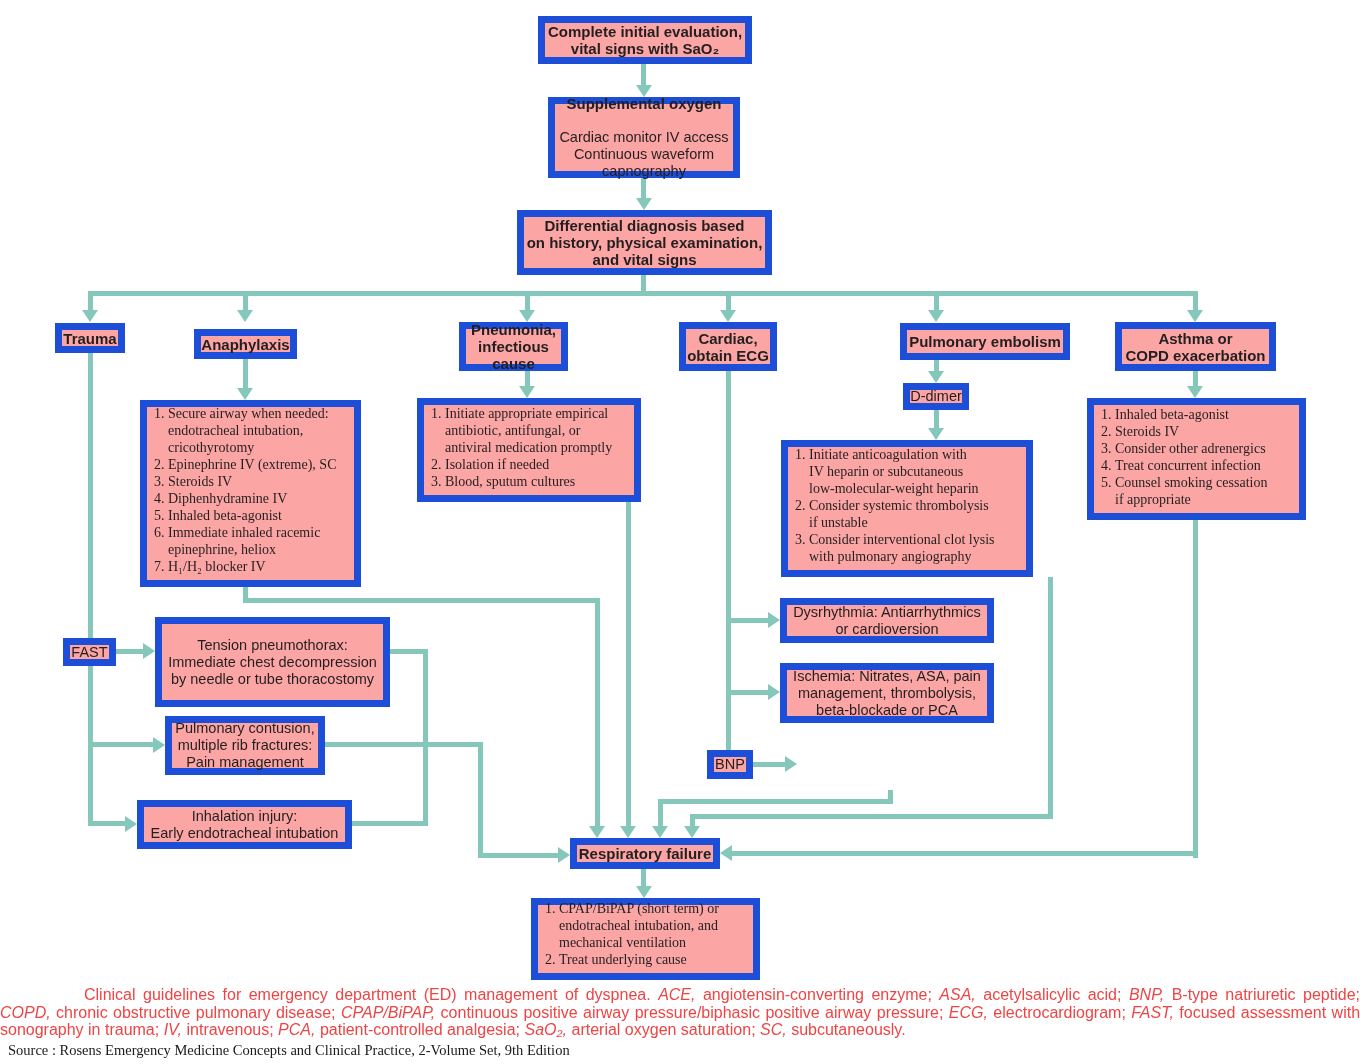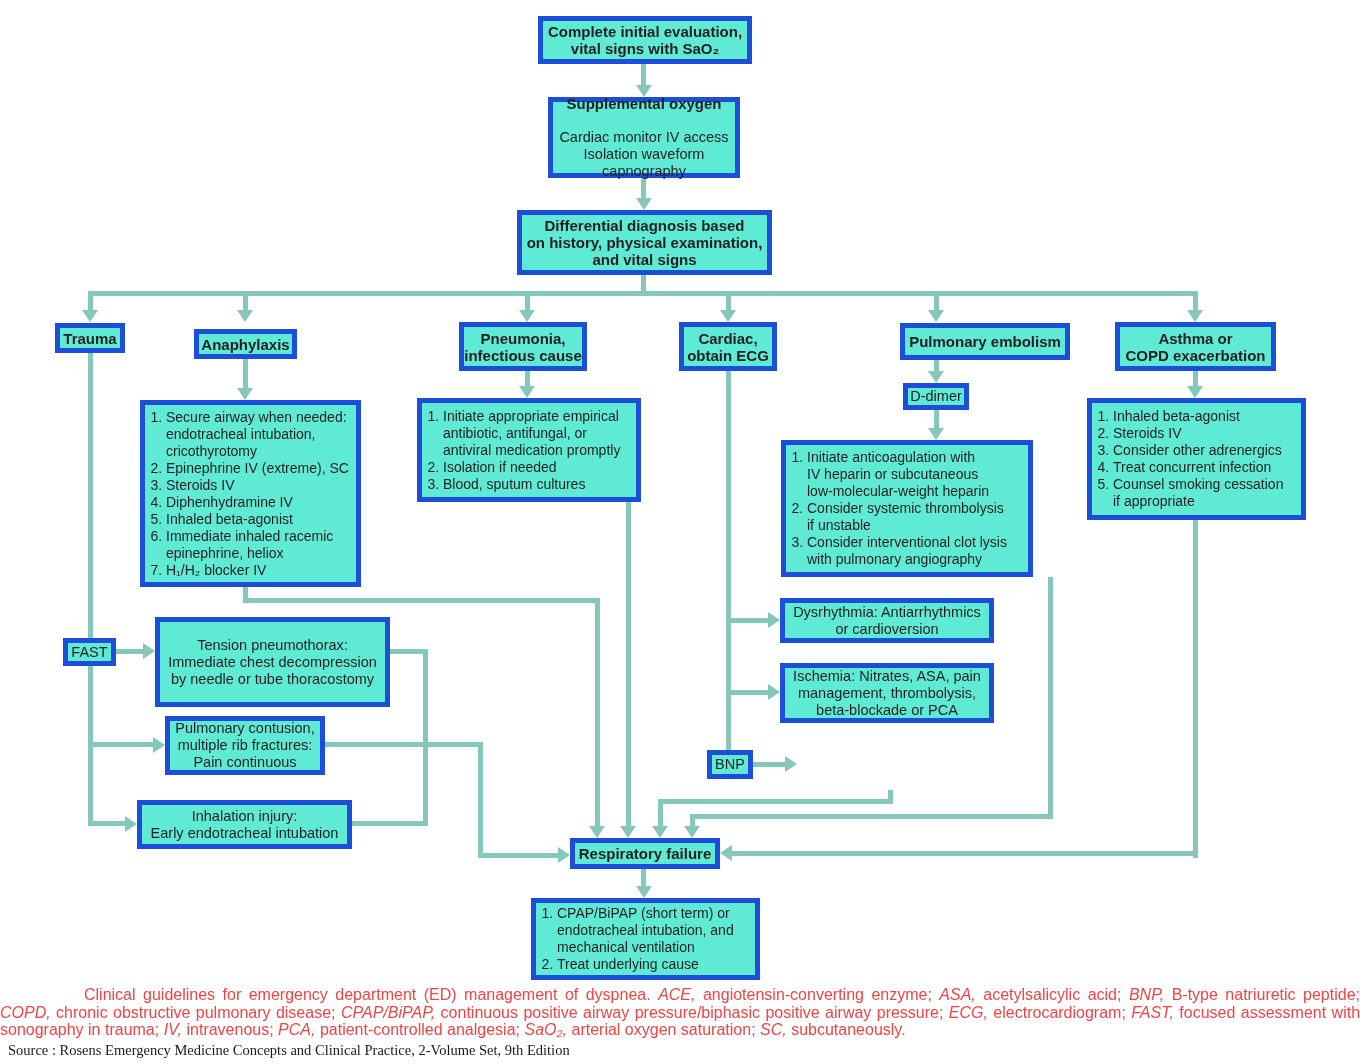--- a/index.html
+++ b/index.html
@@ -1,24 +1,24 @@
 <!DOCTYPE html>
 <html><head>
 <meta charset="utf-8">
 <style>
   * { box-sizing: border-box; }
   html,body { margin:0; padding:0; background:#ffffff; }
   body { font-family:"Liberation Sans","DejaVu Sans",sans-serif; color:#231f20; }
   .stage { position:relative; width:1360px; height:1064px; background:#fff; overflow:hidden; }
 
-  .box { position:absolute; background:#5eead4; border:5px solid #1d4ed8;
+  .box { position:absolute; background:#fca5a5; border:7px solid #1d4ed8;
          display:flex; align-items:center; justify-content:center;
          text-align:center; white-space:pre-line; font-size:14.5px; line-height:17px; }
   .box.bold { font-weight:bold; font-size:15px; }
-  .box.left { align-items:center; justify-content:flex-start; text-align:left; padding:5px 2px; }
+  .box.left { align-items:flex-end; justify-content:flex-start; text-align:left; padding:5px 2px;font-family:Liberation Serif, serif; }
 
   .inner { width:100%; }
   .inner .t { font-weight:bold; font-size:15px; }
 
   ol.steps { margin:0; padding:0 0 0 19px; list-style:decimal outside; }
   ol.steps li { white-space:pre-line; font-size:14px; line-height:17px; }
 
   .hline, .vline { position:absolute; background:#85c8bb; }
   .arr { position:absolute; width:0; height:0; }
   .arr.down  { border-left:8px solid transparent; border-right:8px solid transparent; border-top:12px solid #85c8bb; }
@@ -115,32 +115,32 @@
   <div class="vline" style="left:641px;top:869px;width:5px;height:17px"></div>
   <div class="arr down" style="left:636px;top:886px"></div>
 
   <div class="box bold" style="left:538px;top:16px;width:214px;height:48px">Complete initial evaluation,
 vital signs with SaO₂</div>
 
   <div class="box" style="left:548px;top:97px;width:192px;height:81px">
     <div class="inner">
       <div class="t">Supplemental oxygen</div>
       <div>Cardiac monitor IV access
-Isolation waveform
+Continuous waveform
 capnography</div>
     </div>
   </div>
 
   <div class="box bold" style="left:517px;top:210px;width:255px;height:65px">Differential diagnosis based
 on history, physical examination,
 and vital signs</div>
 
   <div class="box bold" style="left:55px;top:323px;width:70px;height:30px">Trauma</div>
   <div class="box bold" style="left:194px;top:329px;width:103px;height:30px">Anaphylaxis</div>
-  <div class="box bold" style="left:459px;top:322px;width:128px;height:49px">Pneumonia,
+  <div class="box bold" style="left:459px;top:322px;width:109px;height:49px">Pneumonia,
 infectious cause</div>
   <div class="box bold" style="left:679px;top:322px;width:98px;height:49px">Cardiac,
 obtain ECG</div>
   <div class="box bold" style="left:900px;top:323px;width:170px;height:37px">Pulmonary embolism</div>
   <div class="box bold" style="left:1115px;top:322px;width:161px;height:49px">Asthma or
 COPD exacerbation</div>
 
   <div class="box left" style="left:140px;top:400px;width:221px;height:187px">
     <ol class="steps"><li>Secure airway when needed:
 endotracheal intubation,
@@ -168,21 +168,21 @@
     <ol class="steps"><li>Inhaled beta-agonist</li><li>Steroids IV</li><li>Consider other adrenergics</li><li>Treat concurrent infection</li><li>Counsel smoking cessation
 if appropriate</li></ol>
   </div>
 
   <div class="box" style="left:63px;top:638px;width:53px;height:28px">FAST</div>
   <div class="box" style="left:155px;top:617px;width:235px;height:90px">Tension pneumothorax:
 Immediate chest decompression
 by needle or tube thoracostomy</div>
   <div class="box" style="left:165px;top:716px;width:160px;height:59px">Pulmonary contusion,
 multiple rib fractures:
-Pain continuous</div>
+Pain management</div>
   <div class="box" style="left:137px;top:800px;width:215px;height:49px">Inhalation injury:
 Early endotracheal intubation</div>
 
   <div class="box" style="left:780px;top:598px;width:214px;height:45px">Dysrhythmia: Antiarrhythmics
 or cardioversion</div>
   <div class="box" style="left:780px;top:663px;width:214px;height:60px">Ischemia: Nitrates, ASA, pain
 management, thrombolysis,
 beta-blockade or PCA</div>
   <div class="box" style="left:707px;top:750px;width:46px;height:29px">BNP</div>
 

